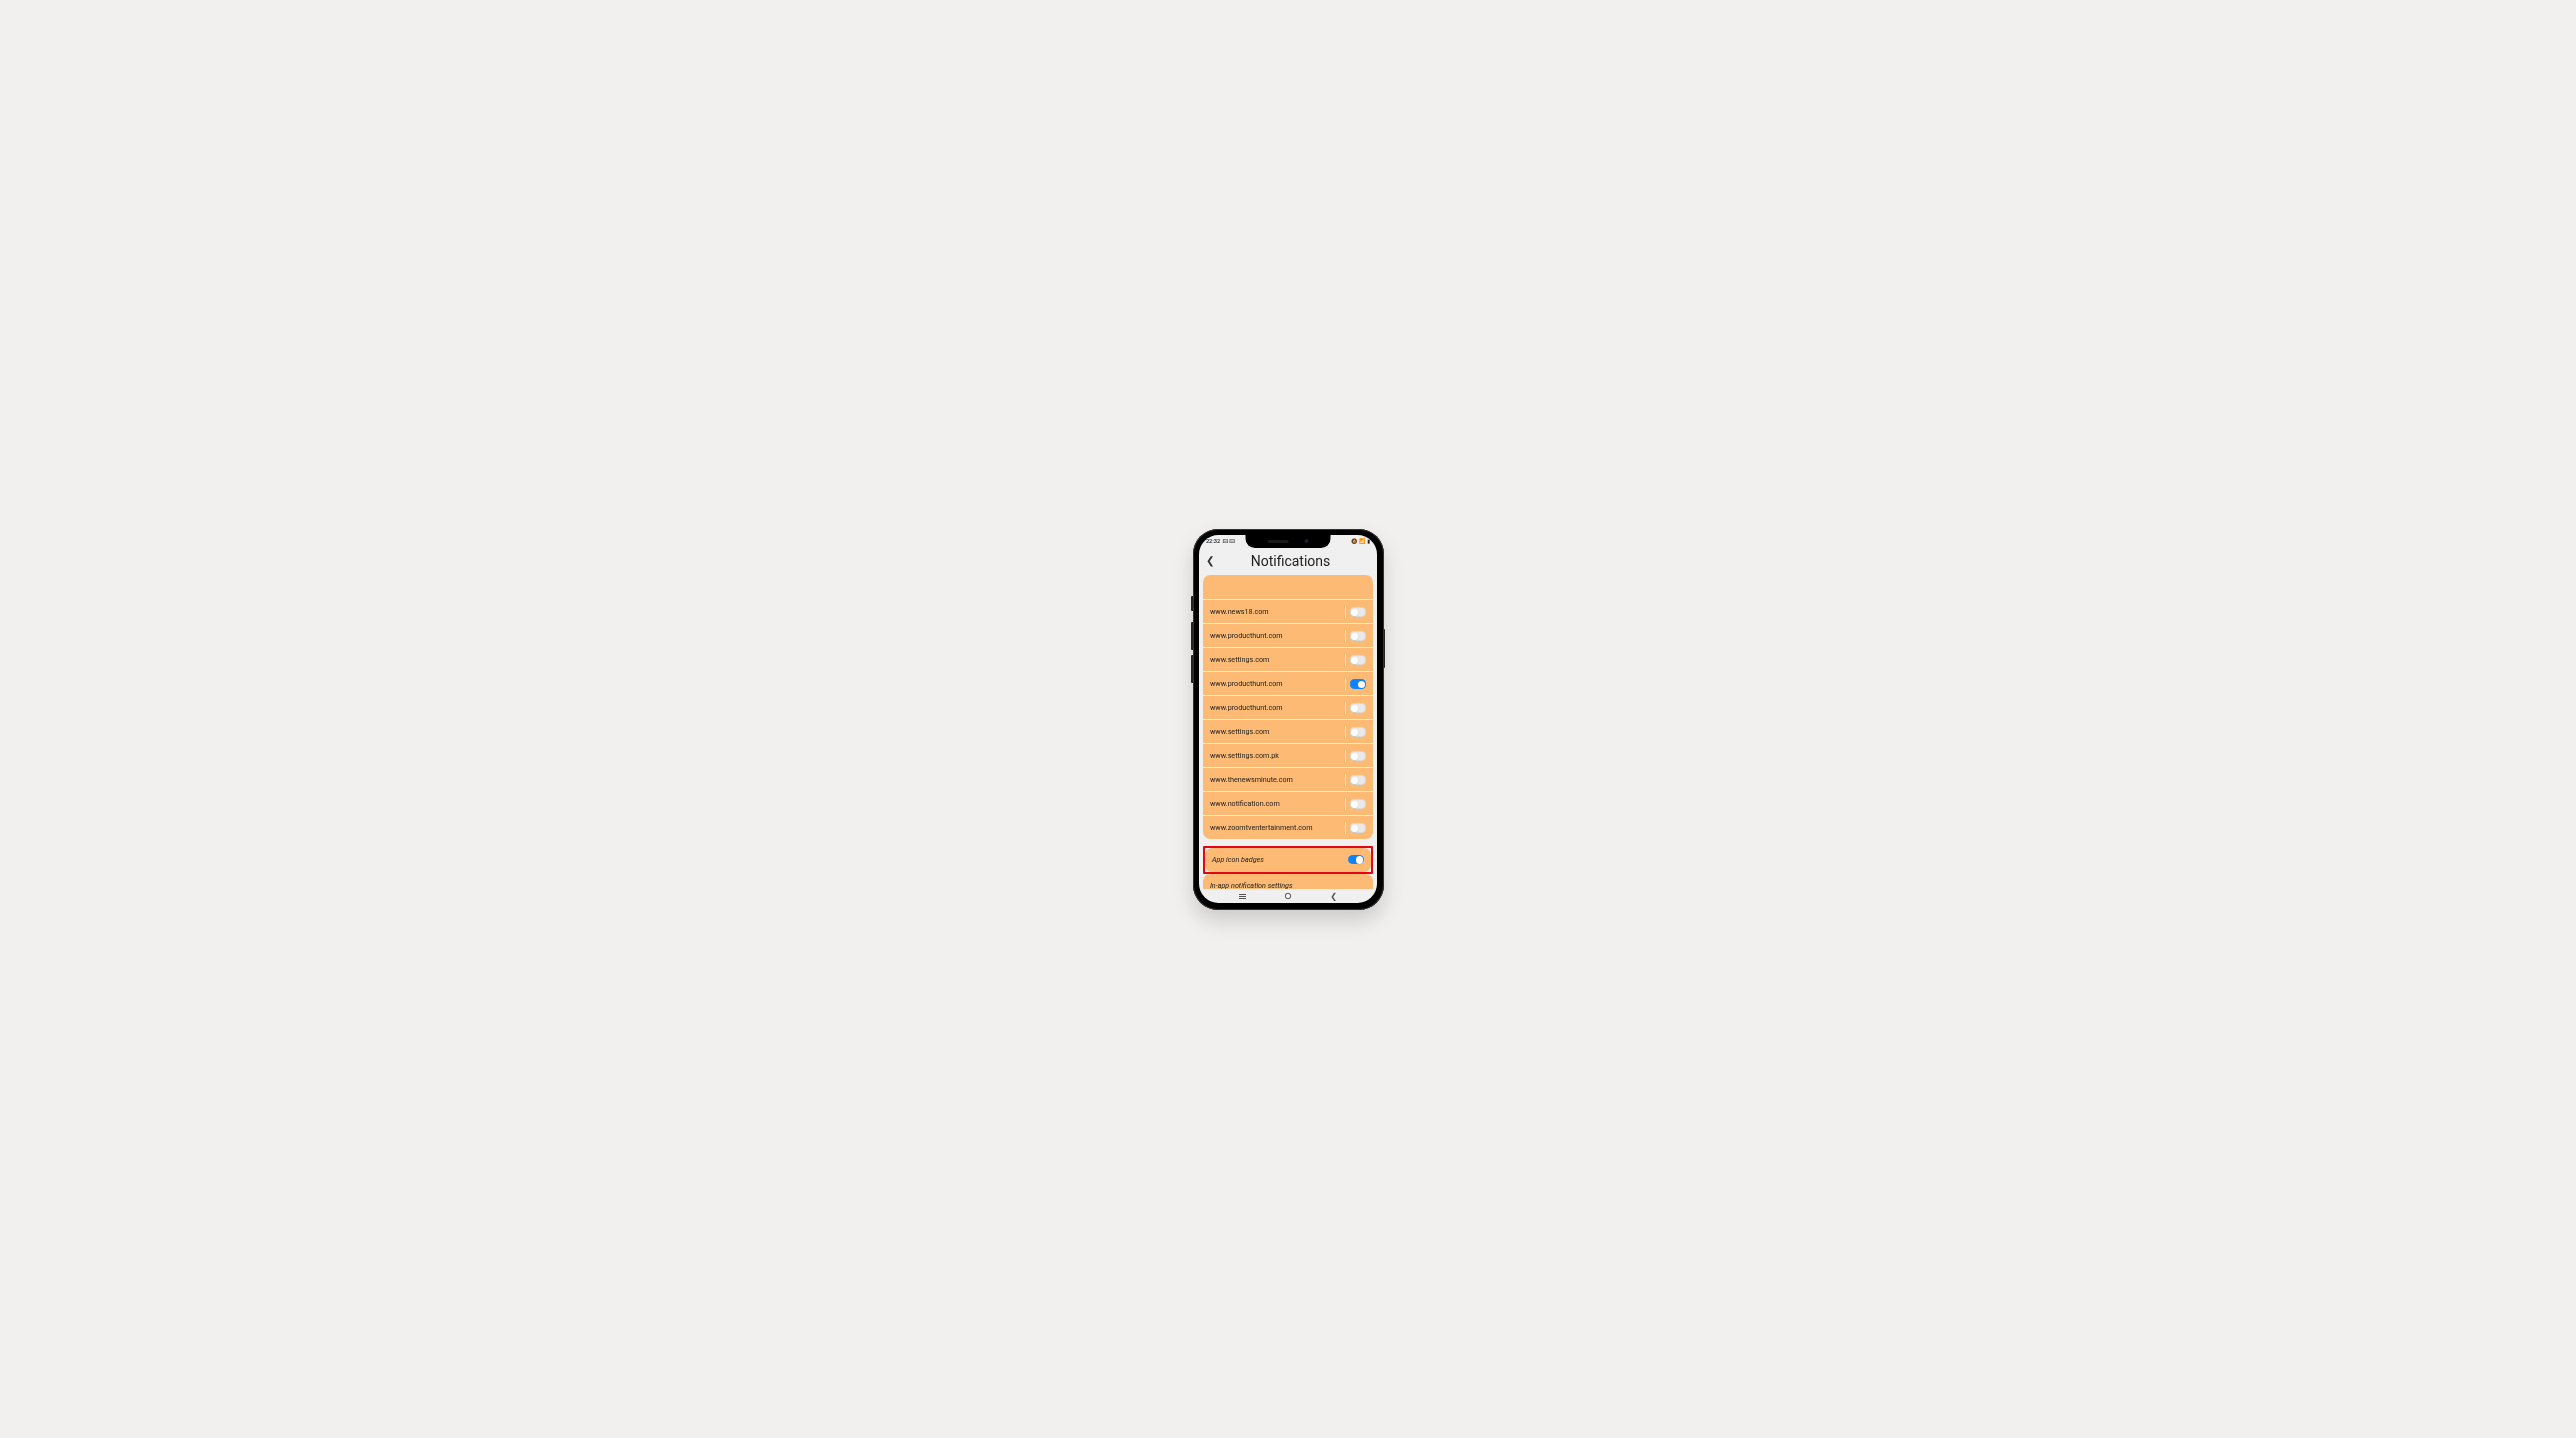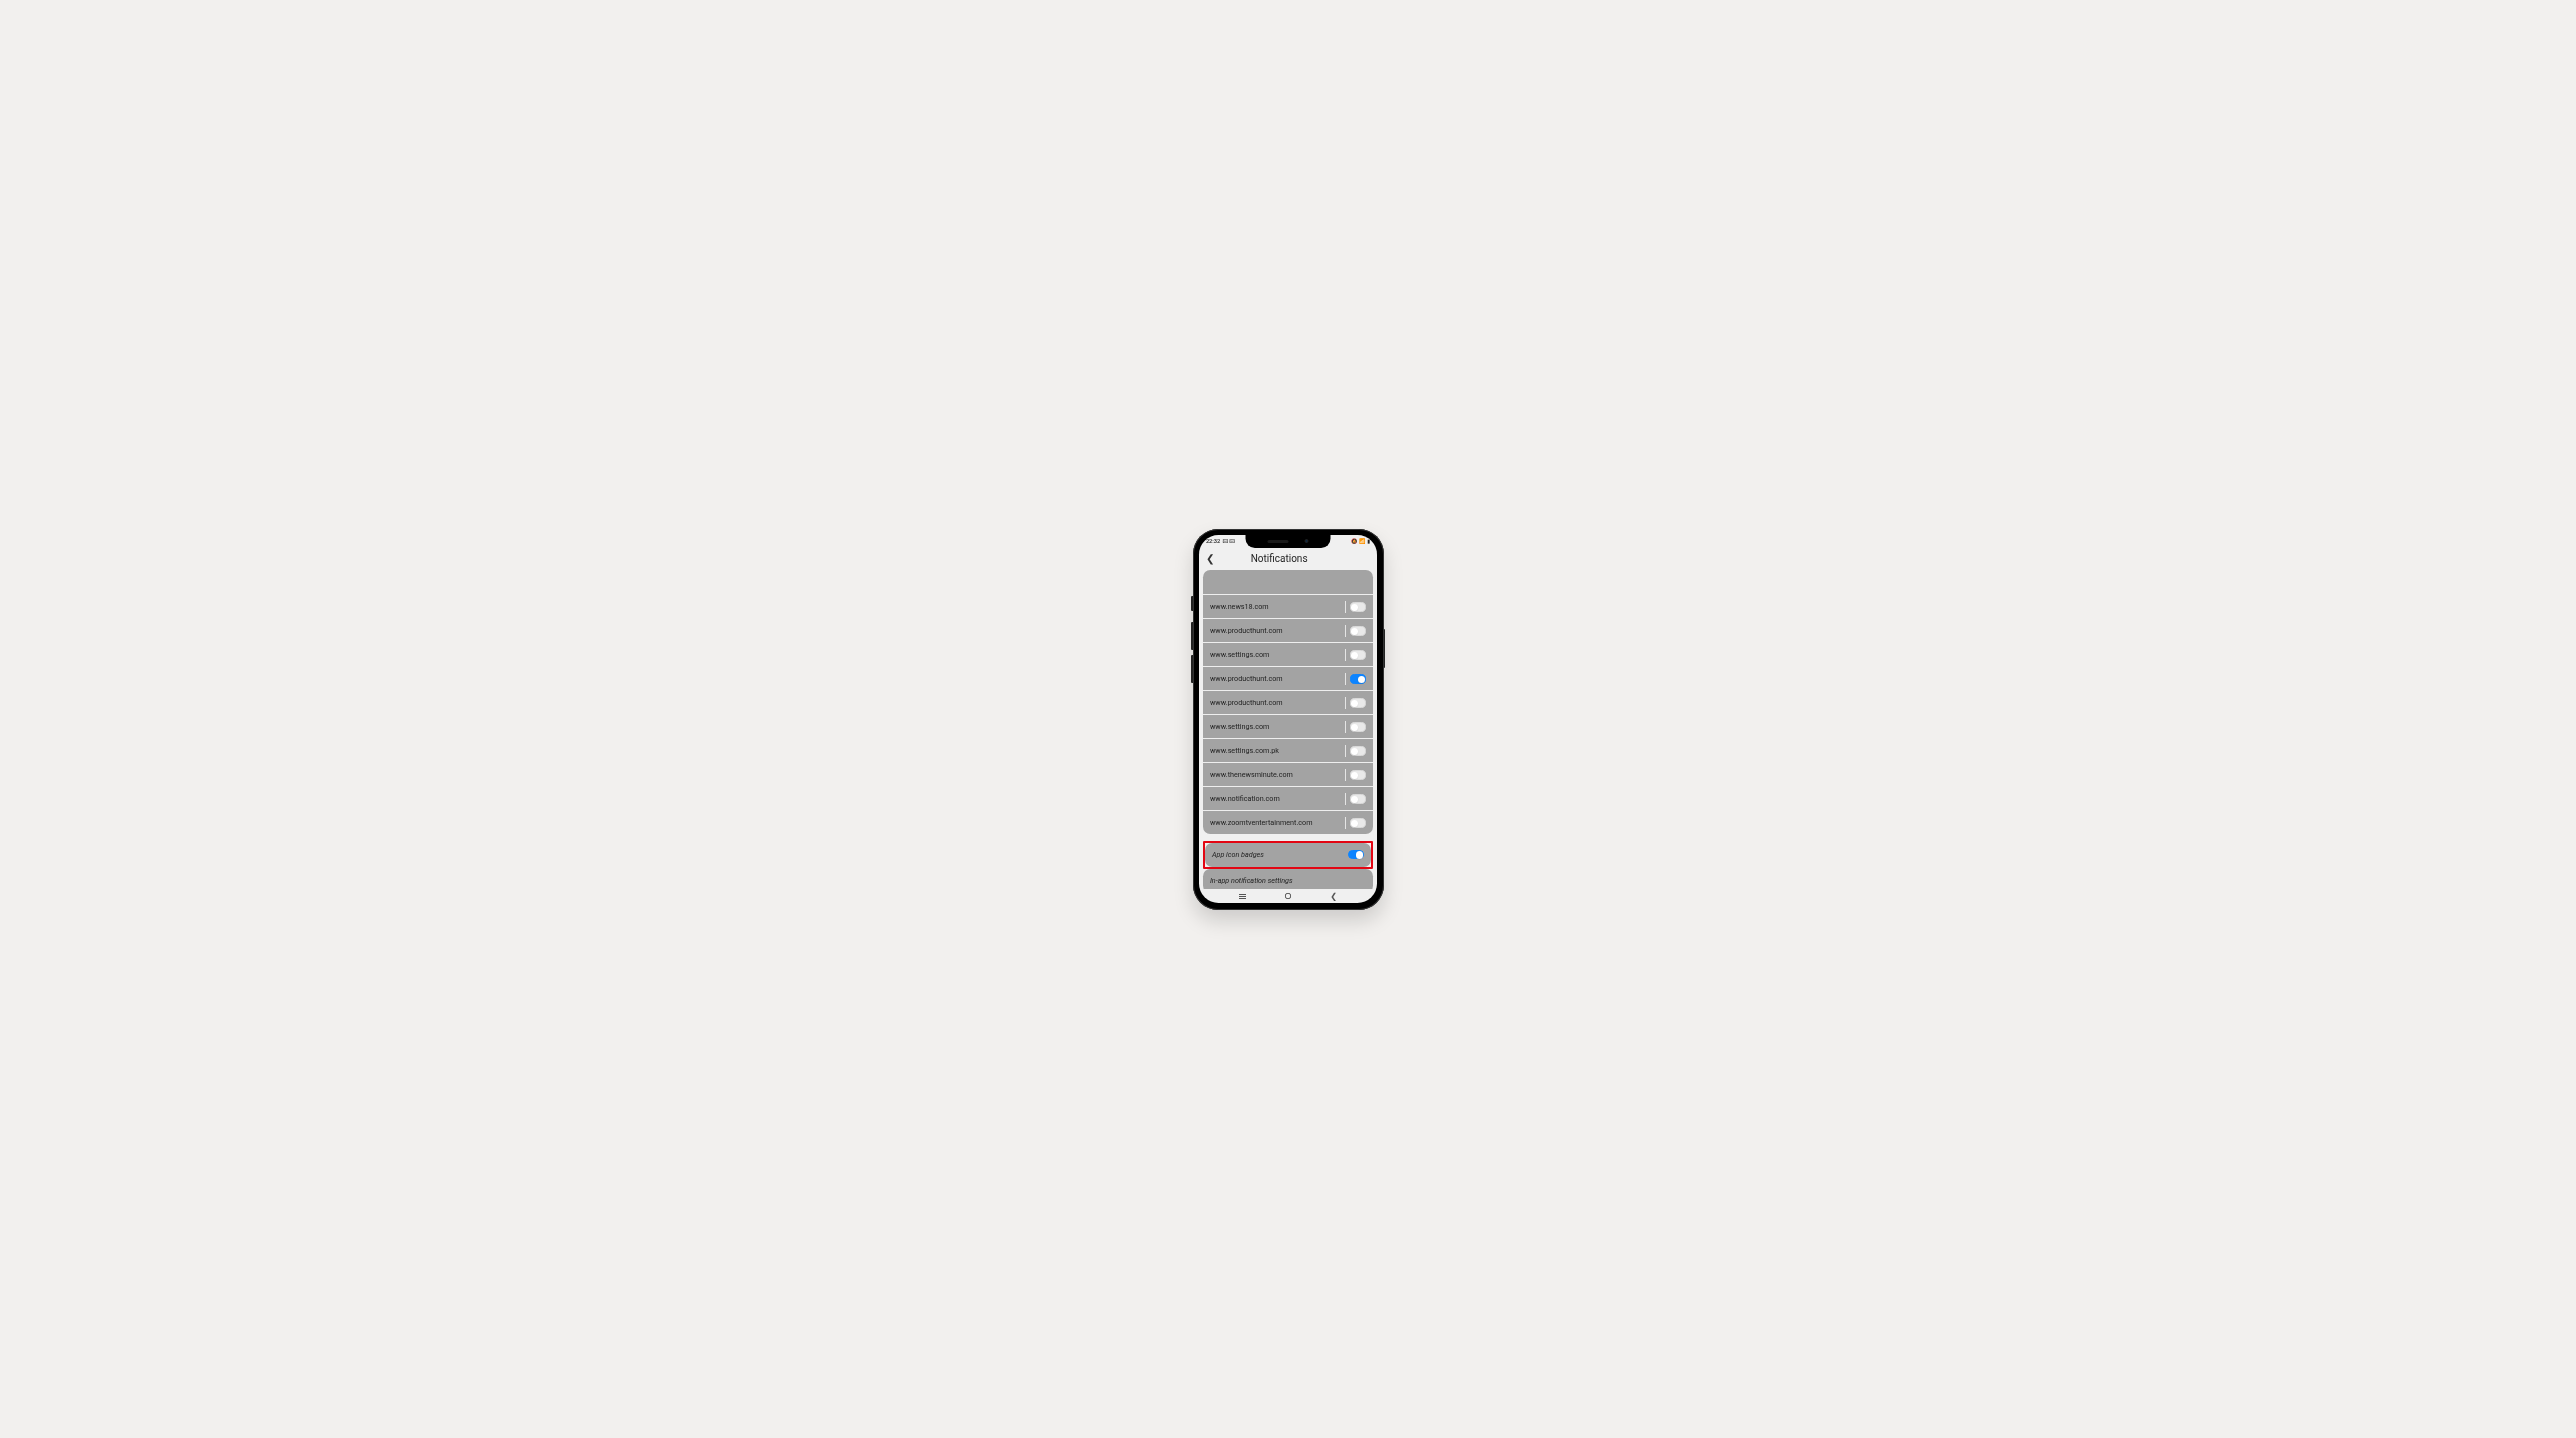--- a/index.html
+++ b/index.html
@@ -67,24 +67,24 @@
   .status-right { display:flex; align-items:center; gap:2.1px;}
   .status-icon { font-size: 5.2px; }
   .header {
     display: flex;
     align-items: center;
     gap: 8.2px;
     padding: 5.2px 7.2px 6.2px;
     flex-shrink: 0;
   }
   .back-chevron { font-size: 10.3px; color:#333; line-height:1;}
-  .header-title { font-size: 10px; color: #222; padding-left: 28px; }
+  .header-title { font-size: 14px; color: #222; padding-left: 28px; }
   .content { flex:1; overflow-y:auto; padding: 0 4.1px; }
   .card {
-    background: #a3a3a3;
+    background: #fdba74;
     border-radius: 7.2px;
     overflow: hidden;
   }
   .row {
     display: flex;
     align-items: center;
     justify-content: space-between;
     padding: 5.7px 7.2px;
     border-top: 0.5px solid #eee;
     min-height: 24px;

